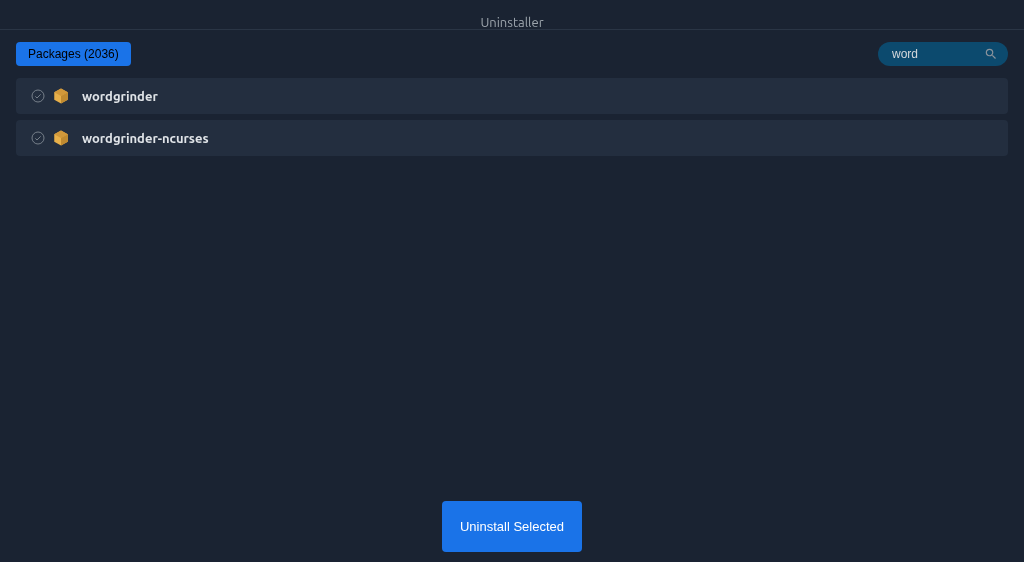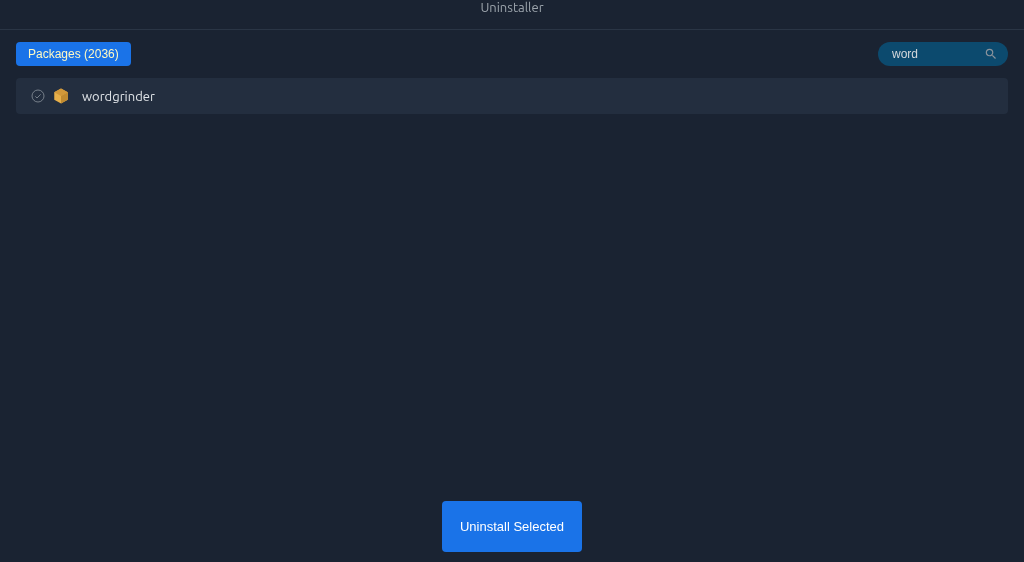--- a/index.html
+++ b/index.html
@@ -12,37 +12,37 @@
       height: 562px;
       background-color: #1a2332;
       font-family: Ubuntu, "Segoe UI", sans-serif;
       color: #d4d8dc;
       overflow: hidden;
       position: relative;
     }
     .titlebar {
       height: 30px;
       display: flex;
-      align-items: flex-start;
+      align-items: flex-end;
       justify-content: center;
       color: #9da5ad;
       font-size: 13px;
       border-bottom: 1px solid #2a3545;
     }
     .toolbar {
       height: 32px;
       display: flex;
       align-items: center;
       justify-content: space-between;
       padding: 0 16px;
       margin-top: 8px;
     }
     .packages-btn {
       background-color: #1a73e8;
-      color: #fef9c3;
+      color: #000000;
       border: none;
       border-radius: 4px;
       padding: 5px 12px;
       font-size: 12px;
       cursor: pointer;
     }
     .search-box {
       position: relative;
       width: 130px;
     }
@@ -97,20 +97,21 @@
       margin-right: 12px;
       flex-shrink: 0;
     }
     .box-icon svg {
       width: 18px;
       height: 18px;
     }
     .package-name {
       font-size: 13px;
       color: #e0e4e8;
+      font-weight: bold;
     }
     .bottom-bar {
       position: absolute;
       bottom: 10px;
       left: 0;
       right: 0;
       display: flex;
       justify-content: center;
     }
     .uninstall-btn {
@@ -150,17 +151,33 @@
     </span>
     <span class="box-icon">
       <svg viewBox="0 0 24 24">
           <path fill="#e8b04a" d="M12 2L3 7v10l9 5 9-5V7l-9-5z"></path>
           <path fill="#d1983a" d="M12 2L3 7l9 5 9-5-9-5z"></path>
           <path fill="#c08a30" d="M12 12v10l9-5V7l-9 5z"></path>
         </svg>
     </span>
     <span class="package-name">wordgrinder</span>
   </div>
+  <div class="package-row">
+    <span class="check-circle">
+      <svg viewBox="0 0 24 24">
+          <circle cx="12" cy="12" r="9"></circle>
+          <path d="M8 12.5l2.5 2.5L16 9.5"></path>
+        </svg>
+    </span>
+    <span class="box-icon">
+      <svg viewBox="0 0 24 24">
+          <path fill="#e8b04a" d="M12 2L3 7v10l9 5 9-5V7l-9-5z"></path>
+          <path fill="#d1983a" d="M12 2L3 7l9 5 9-5-9-5z"></path>
+          <path fill="#c08a30" d="M12 12v10l9-5V7l-9 5z"></path>
+        </svg>
+    </span>
+    <span class="package-name">wordgrinder-ncurses</span>
+  </div>
 </div>
 
 <div class="bottom-bar">
   <button class="uninstall-btn">Uninstall Selected</button>
 </div>
 
 </body></html>

